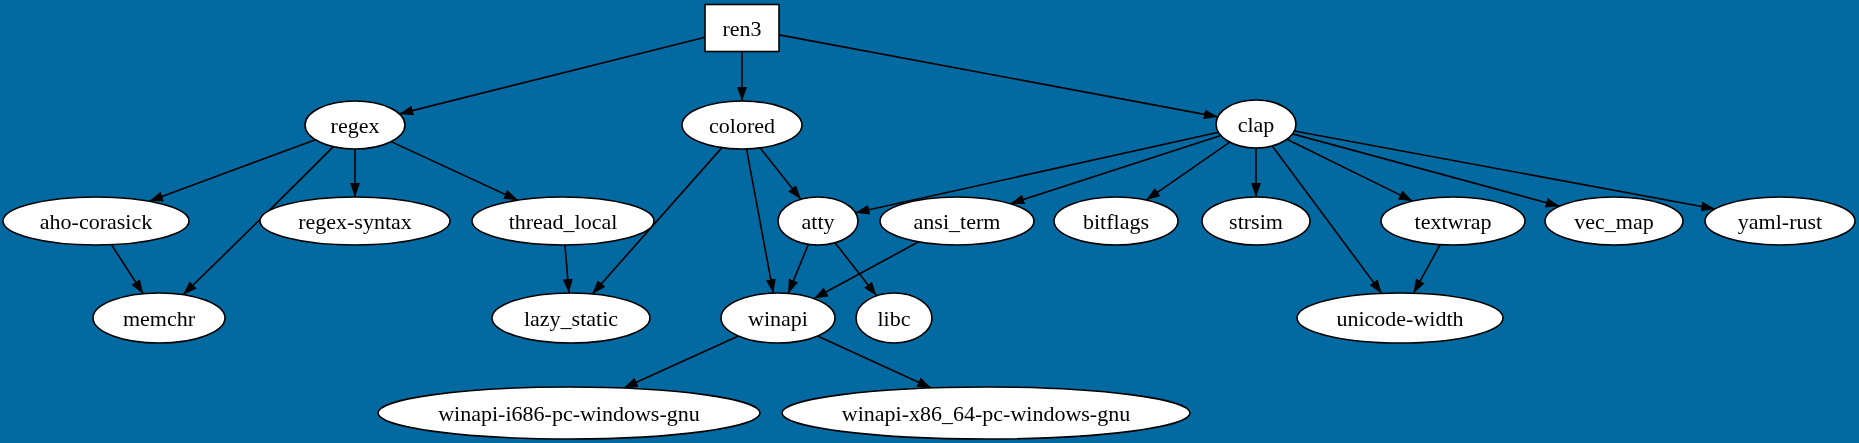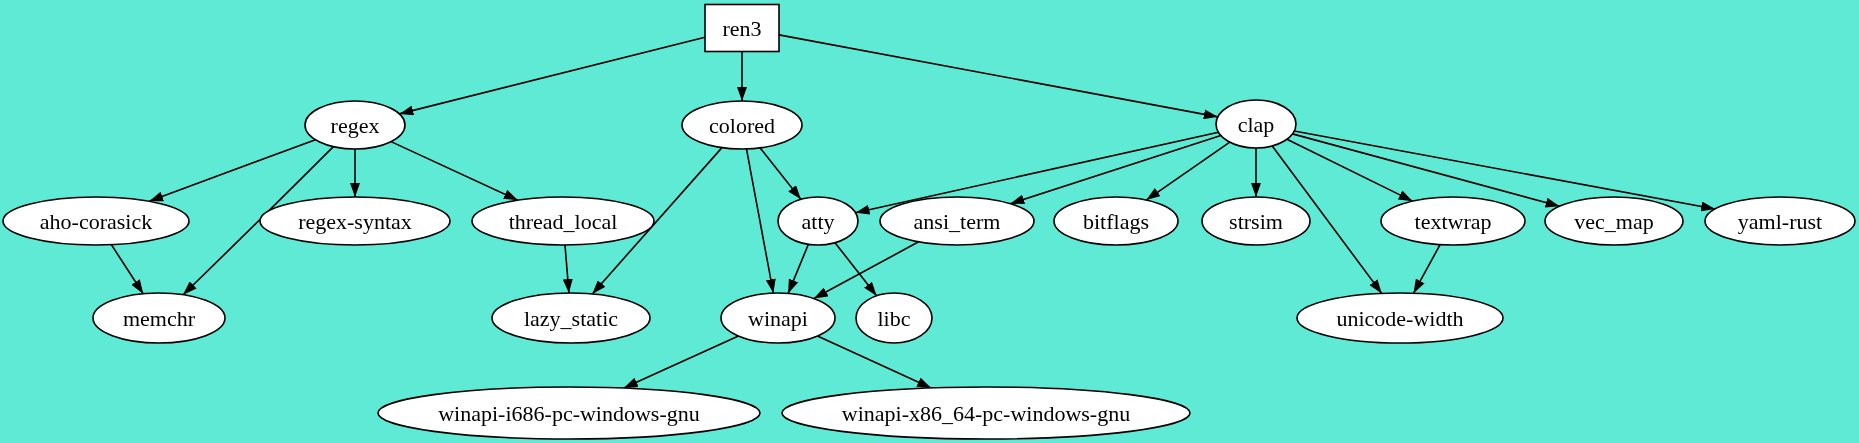--- a/index.html
+++ b/index.html
@@ -4,21 +4,21 @@
 <style>
   html, body {
     margin: 0;
     padding: 0;
     background: #ffffff;
   }
   .canvas {
     position: relative;
     width: 1859px;
     height: 443px;
-    background: #5eead4;
+    background: #0369a1;
     overflow: hidden;
   }
   svg text {
     font-family: "Liberation Serif", "DejaVu Serif", serif;
     font-size: 22px;
     text-anchor: middle;
   }
 </style>
 </head>
 <body>

